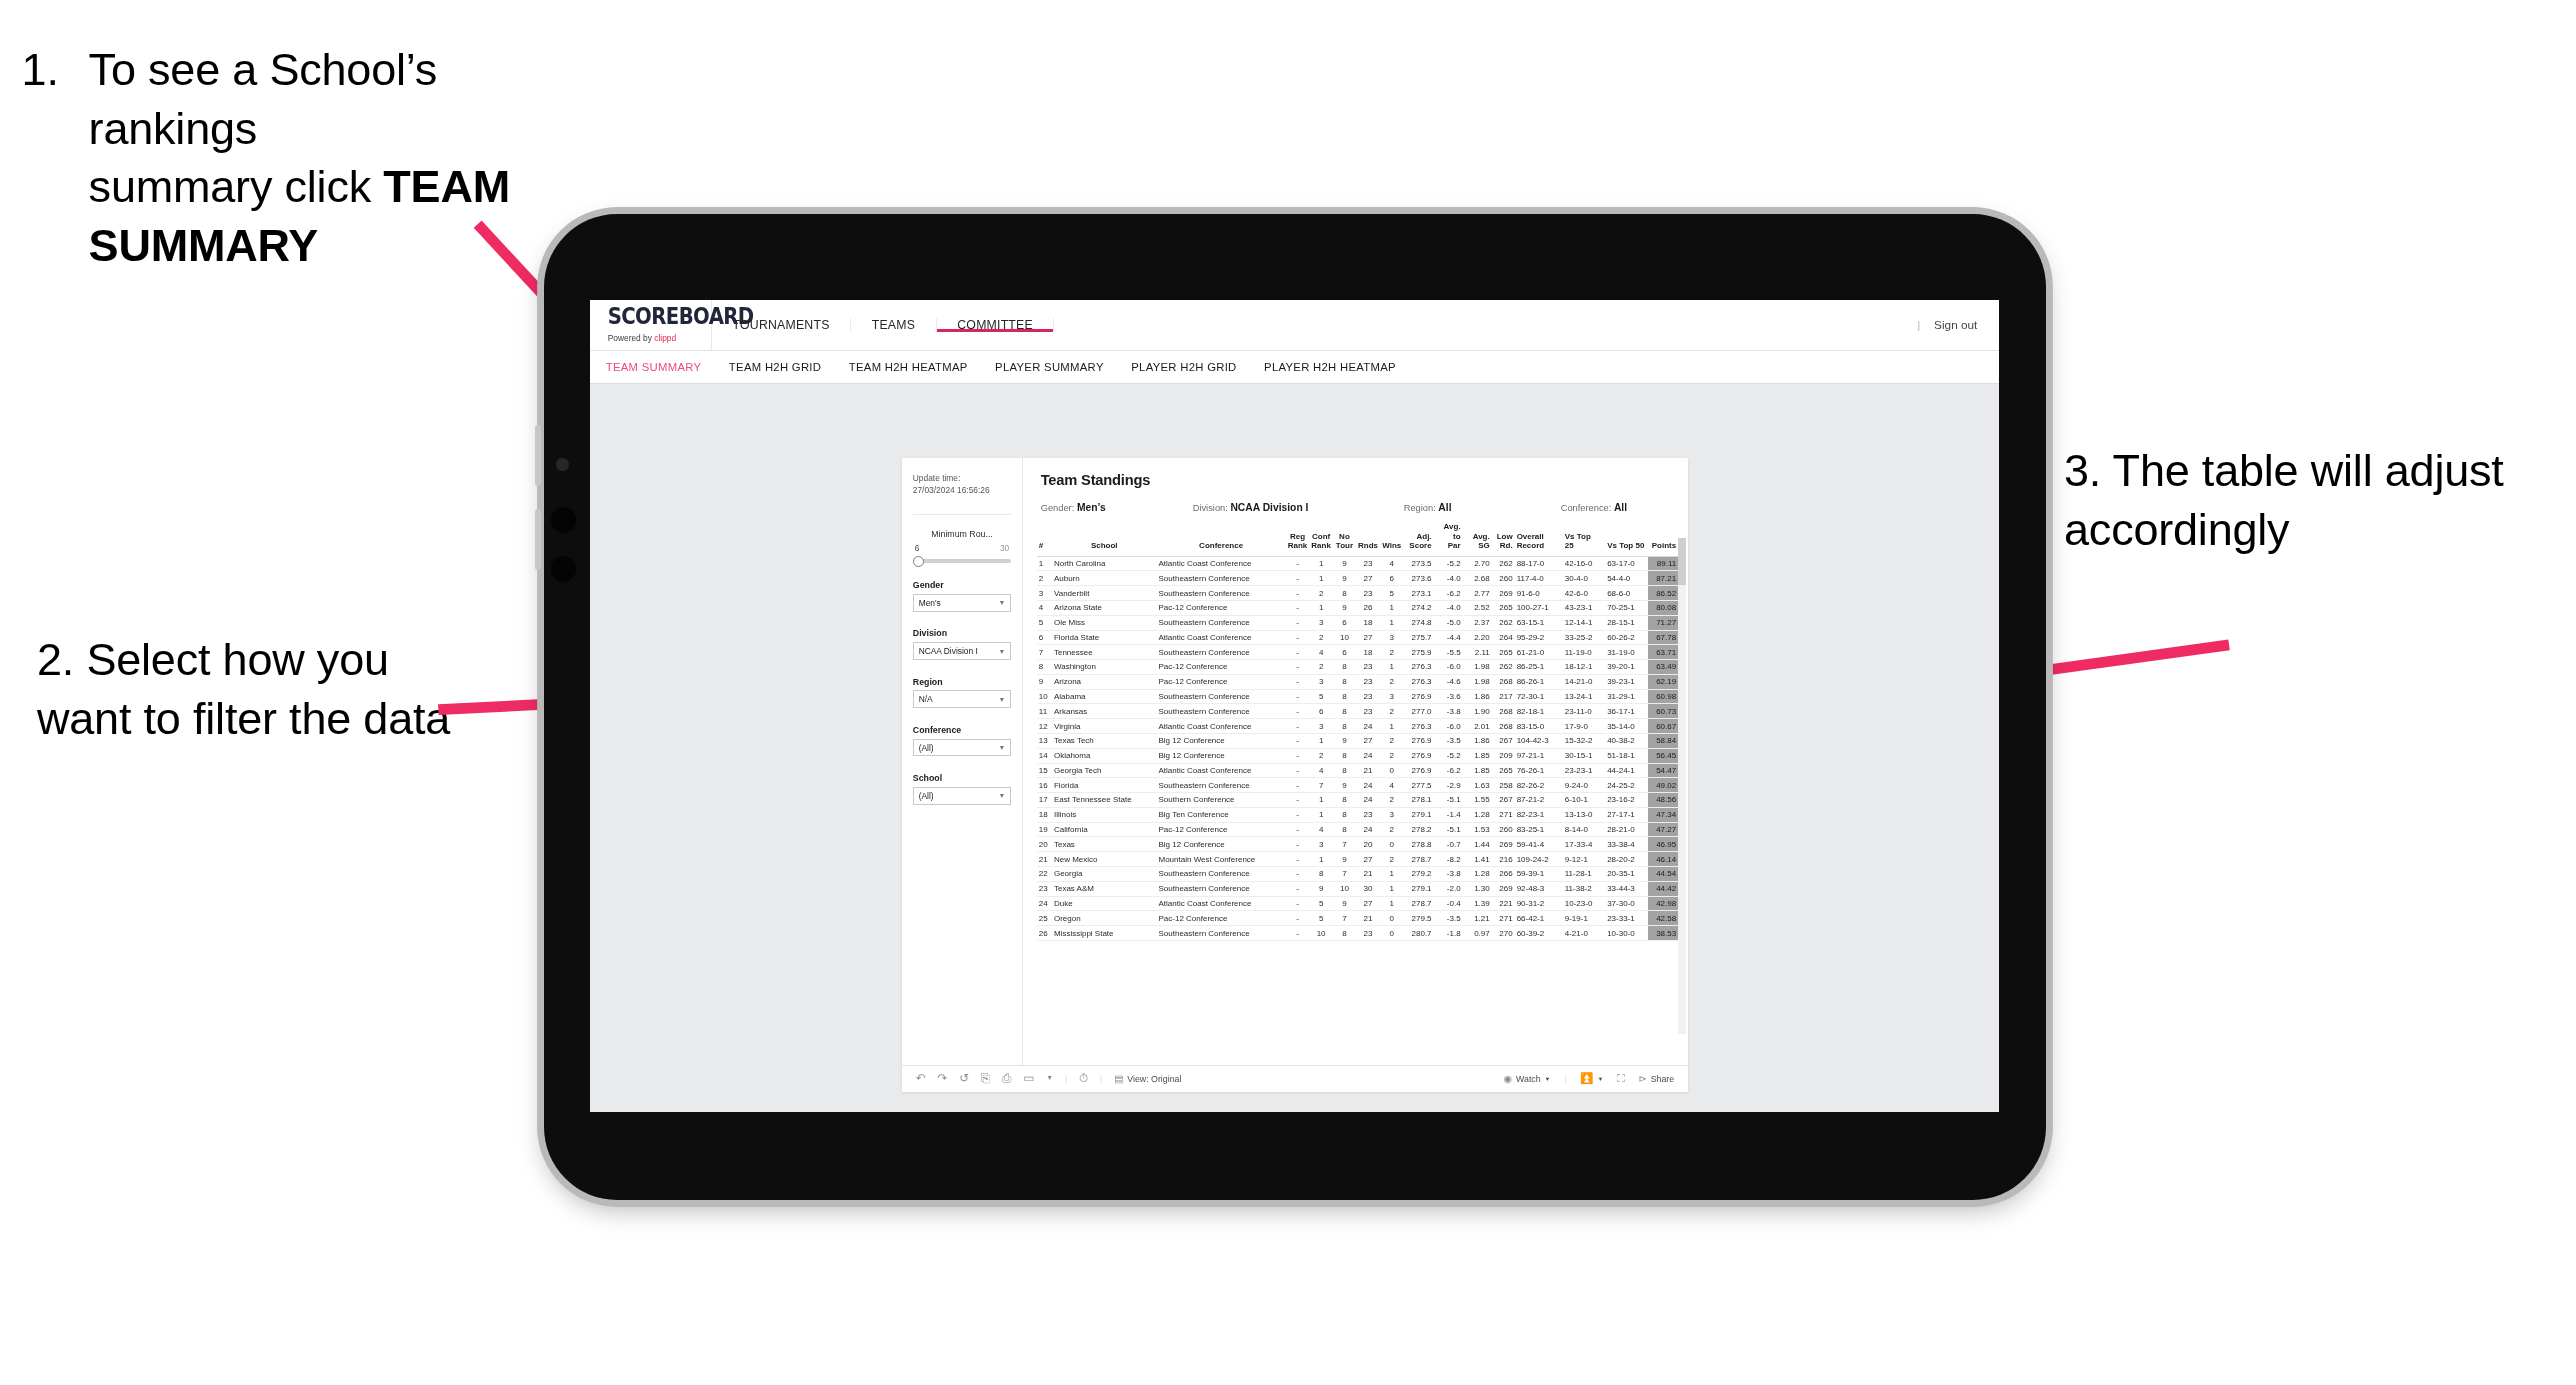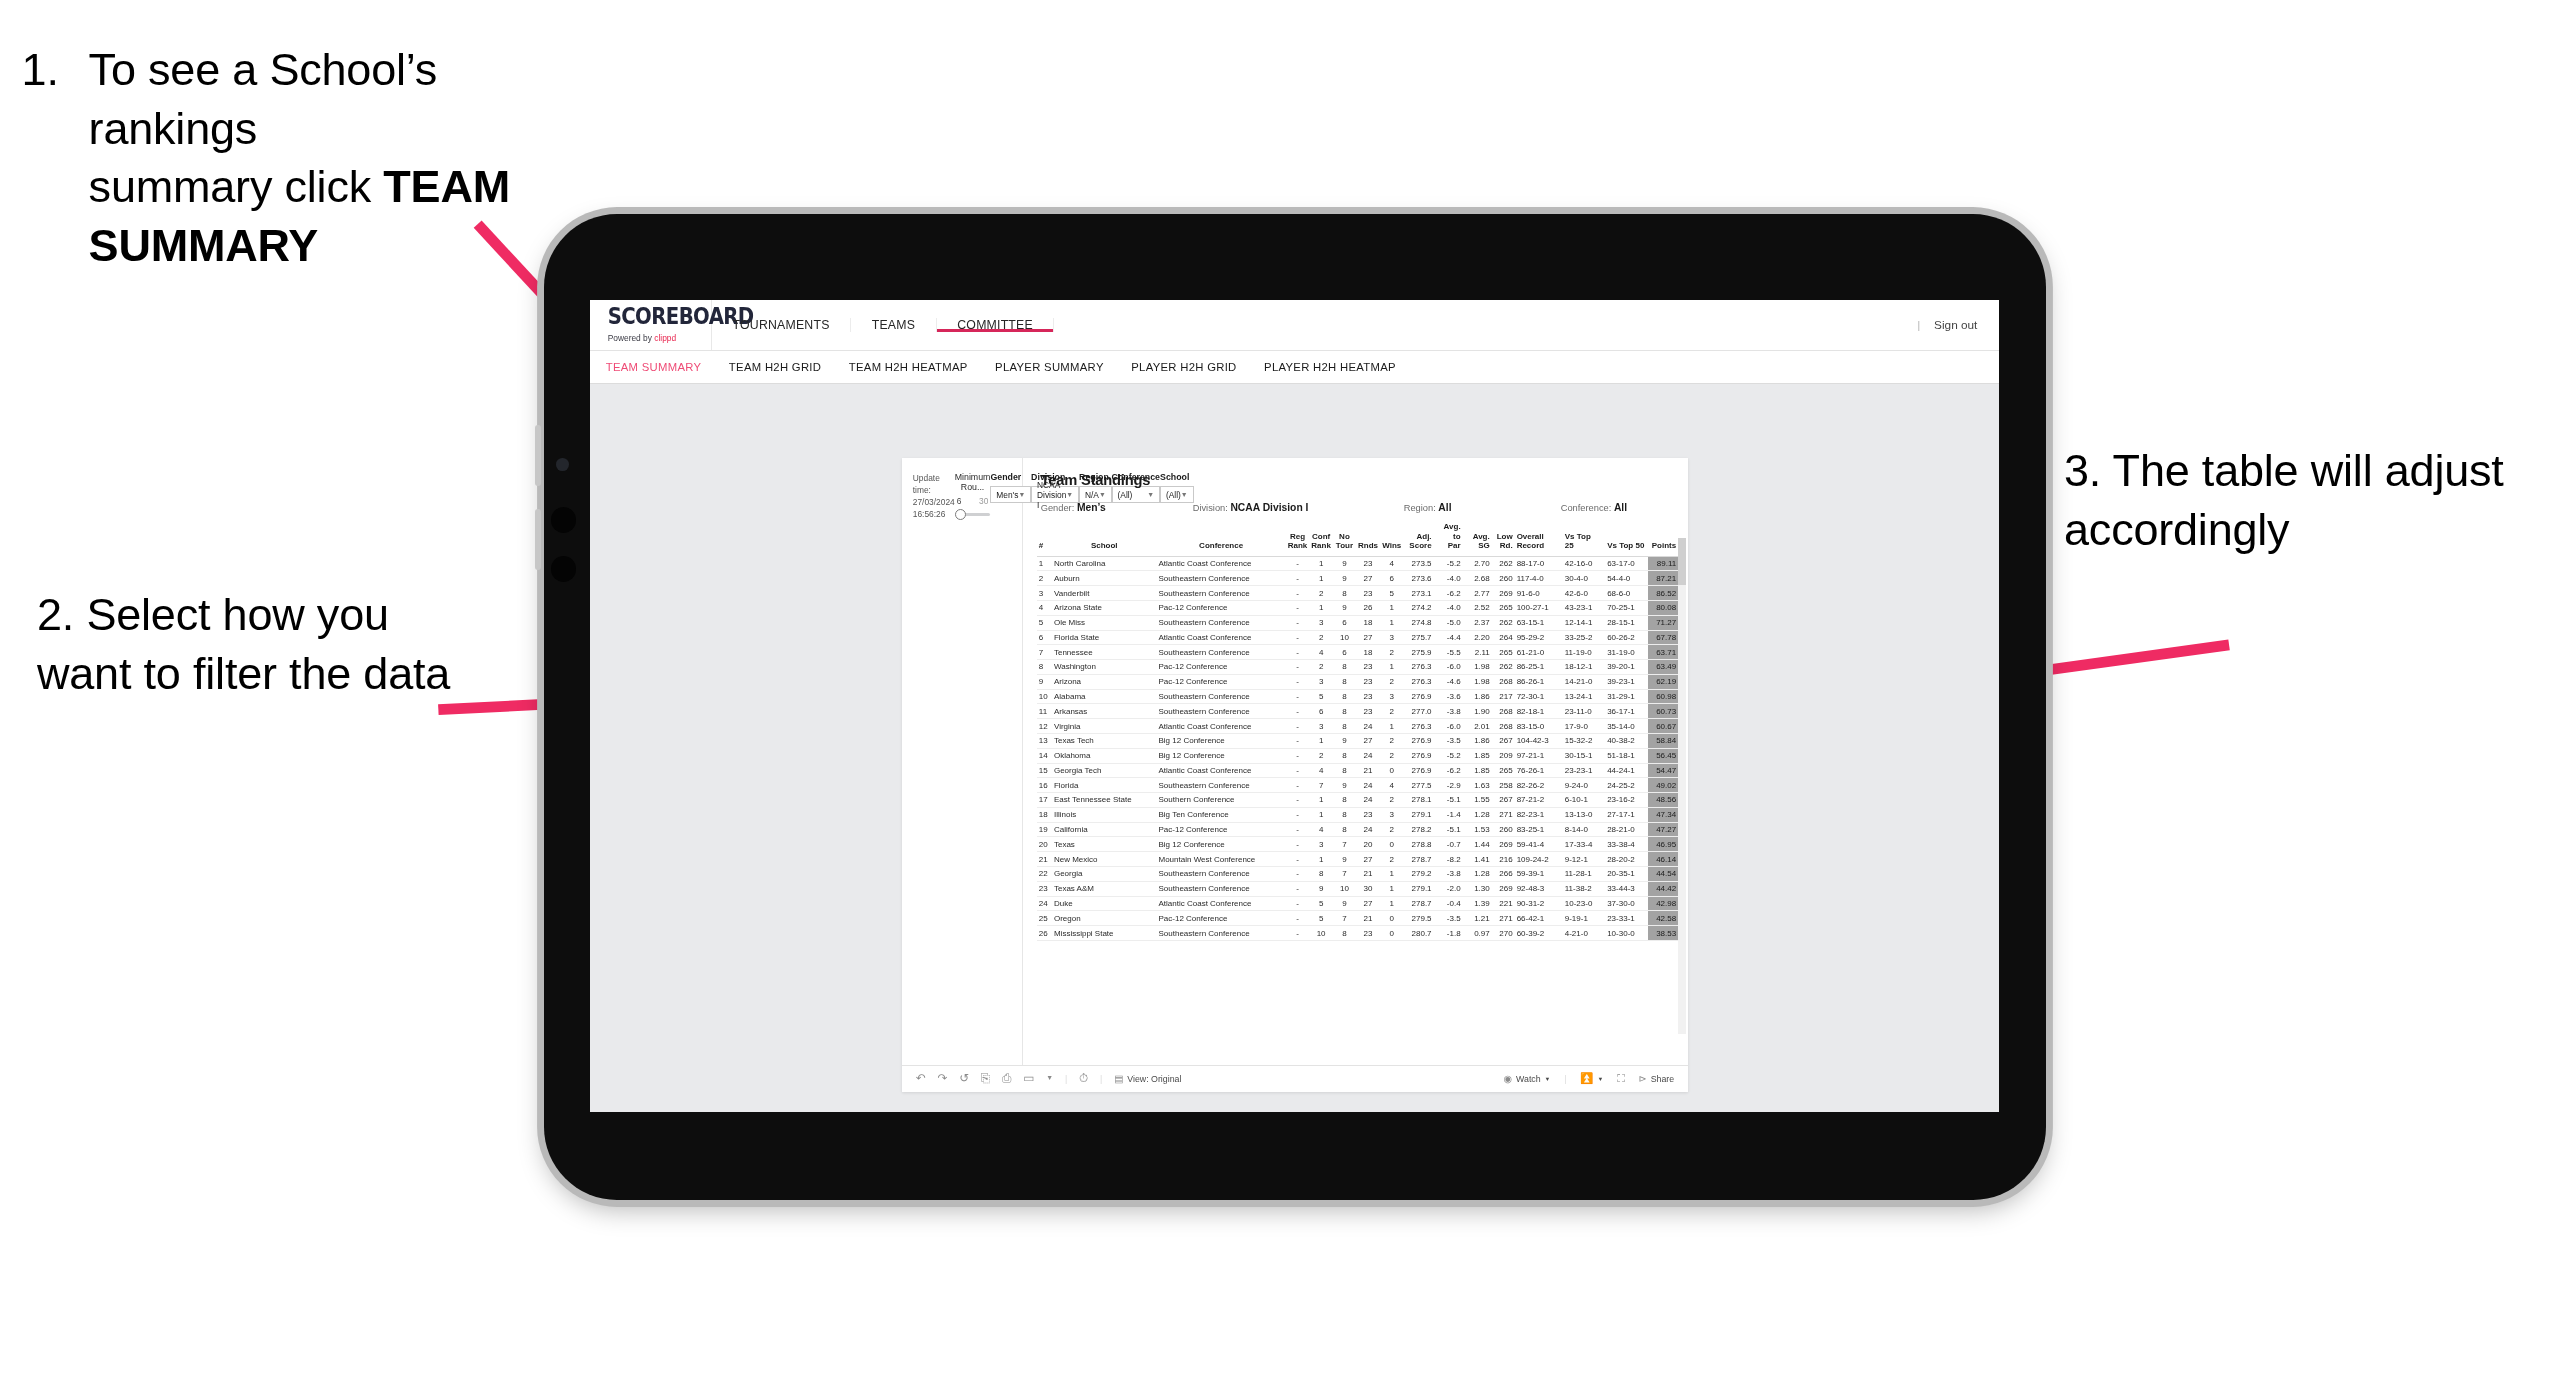--- a/index.html
+++ b/index.html
@@ -18,21 +18,21 @@
     font-family: "Liberation Sans", sans-serif;
     font-size: 45px;
     line-height: 1.30;
     font-weight: 400;
     letter-spacing: -0.2px;
   }
   .anno b { font-weight: 700; }
   #anno1 { left: 21.6px; top: 41px; width: 550px; }
   #anno1 .num { position: absolute; left: 0; top: 0; }
   #anno1 .body { display: block; margin-left: 67px; }
-  #anno2 { left: 37px; top: 586px; width: 423px; }
+  #anno2 { left: 37px; top: 631px; width: 423px; }
   #anno3 { left: 2064px; top: 442px; width: 511px; }
 
   
   .arrow-svg { position: absolute; overflow: visible; pointer-events: none; }
 
   
   #tablet {
     position: absolute;
     left: 544px; top: 214px;
     width: 1502px; height: 986px;
@@ -104,21 +104,21 @@
     width: 786px; height: 634px;
     background: #ffffff;
     box-shadow: 0 1px 2.9px rgba(0,0,0,.10);
     display: flex; flex-direction: column;
   }
   #viz-body { flex: 1; display: flex; min-height: 0; }
 
   
   #filters {
     width: 121px; border-right: 1px solid #e6e6e6; padding: 13.8px 10.8px 0 10.8px;
-    display: flex; flex-direction: row;
+    display: flex; flex-direction: column;
   }
   .upd-label { font-size: 8.4px; color: #555; line-height: 1.45; }
   .filters-rule { height:1px; background:#e8e8e8; margin: 17.7px 0 13.8px 0; }
   .f-block { margin-bottom: 16.7px; }
   .f-title { font-size: 8.8px; color: #1b1b1b; font-weight: 700; margin-bottom: 3.9px; }
   .f-title.center { text-align:center; font-weight:400; color:#2b2b2b; }
   .f-select {
     height: 17.7px; border: 1px solid #c9c9c9; background:#fff;
     display:flex; align-items:center; justify-content:space-between;
     padding: 0 4.9px; font-size: 8.4px; color:#1b1b1b; cursor:pointer;

